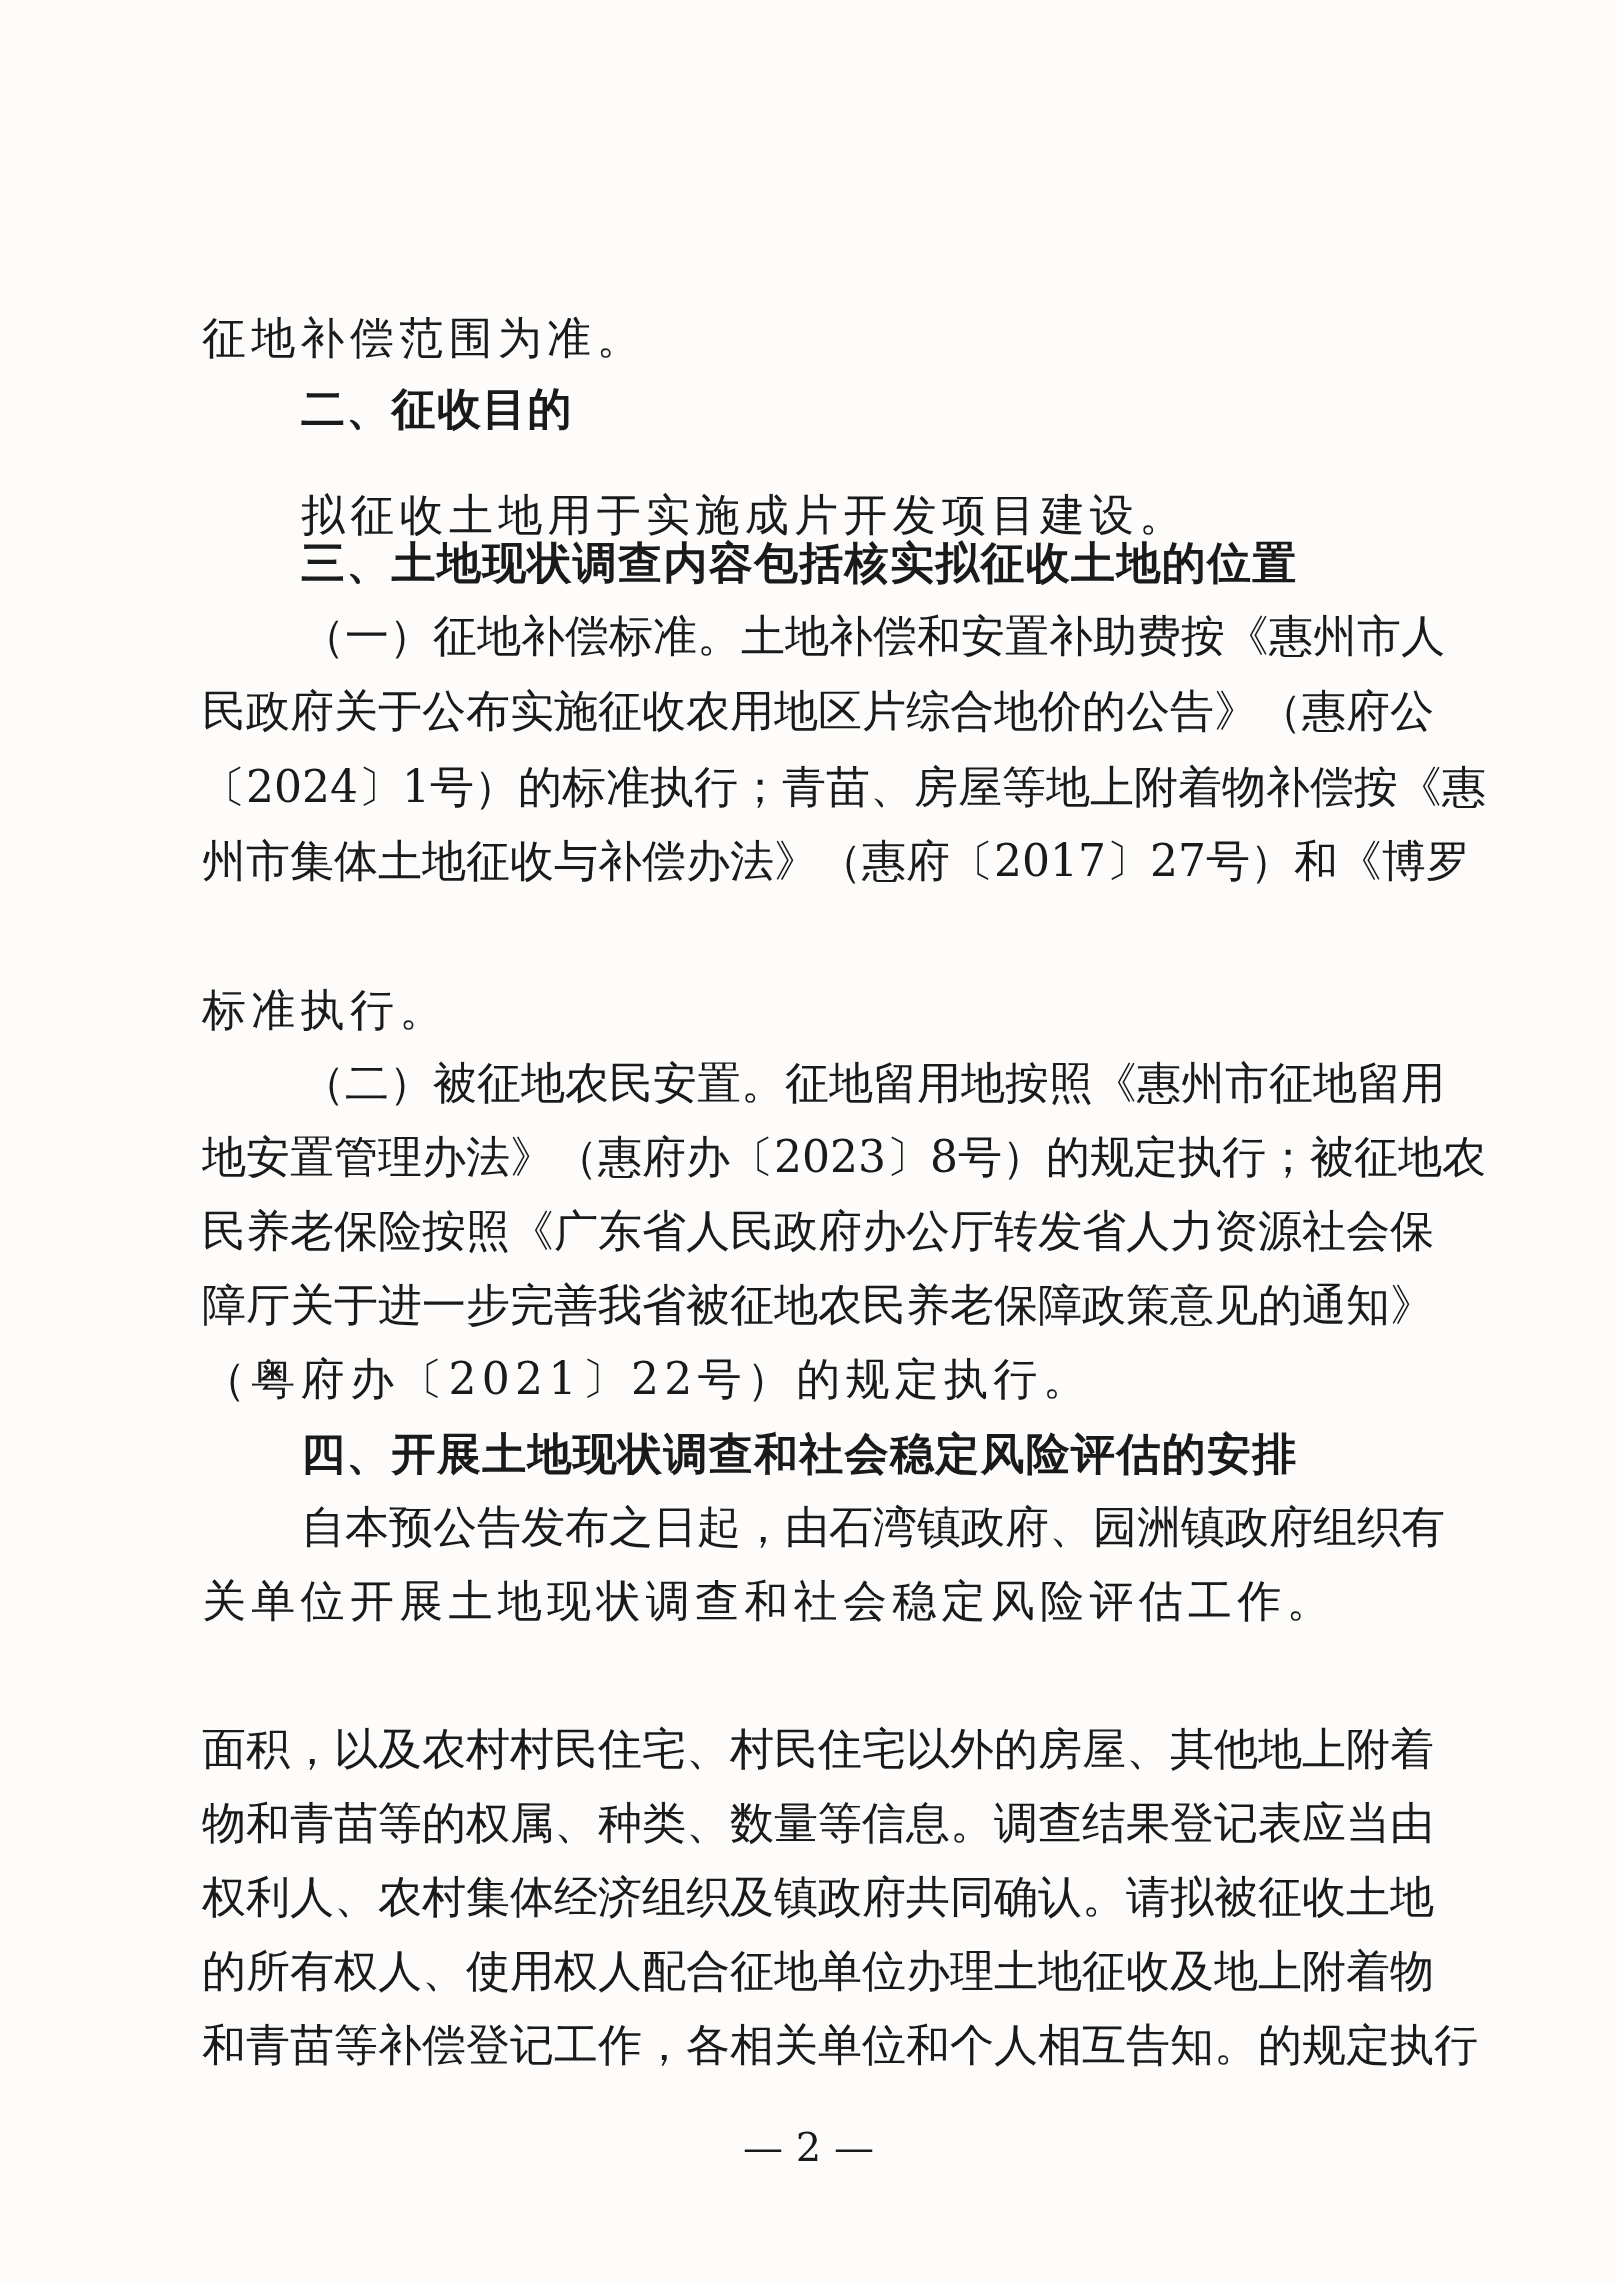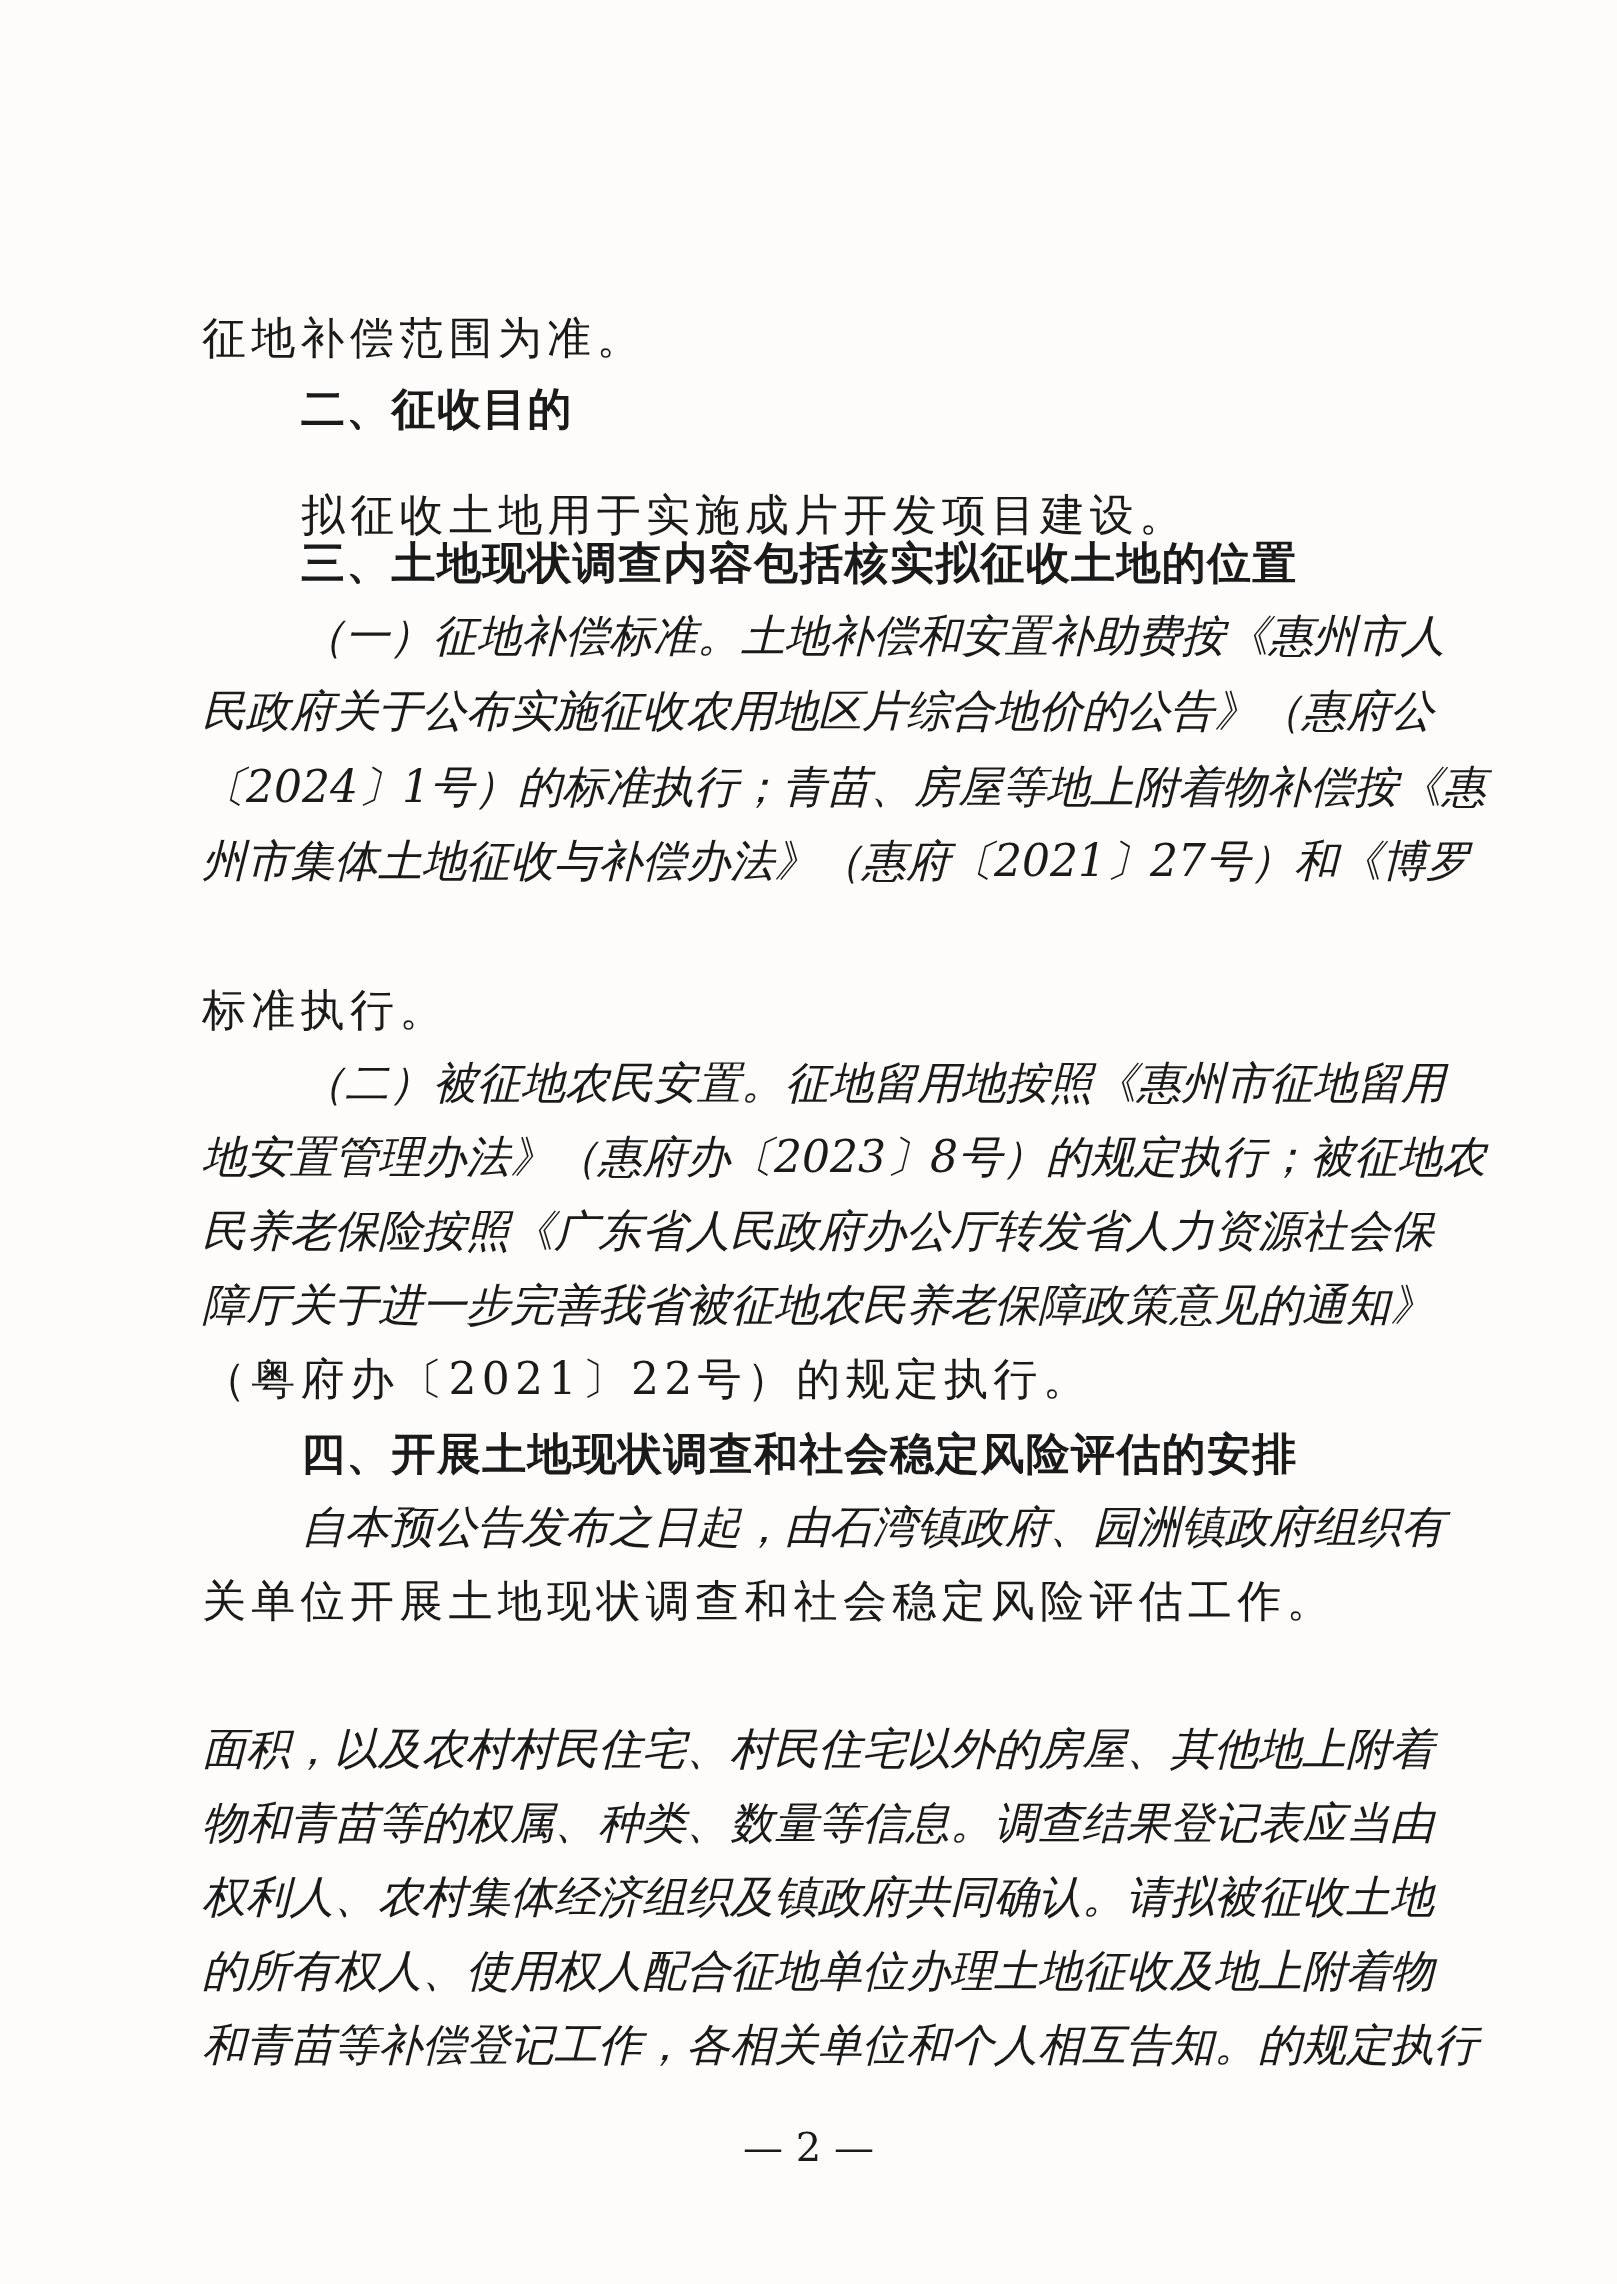--- a/index.html
+++ b/index.html
@@ -20,21 +20,21 @@
     line-height: 53px;
     white-space: nowrap;
     letter-spacing: 5.3px;
   }
   .indent { left: 301px; }
   .heading {
     font-family: Liberation Sans, sans-serif;
     font-weight: bold;
     letter-spacing: 1.3px;
   }
-  .justify { text-align: justify; text-align-last: justify; letter-spacing: 0; font-style: italic; }
+  .justify { text-align: justify; text-align-last: justify; letter-spacing: 0; }
   .page-number {
     position: absolute;
     left: 0; width: 1617px;
     top: 2124px;
     text-align: center;
     font-size: 40px;
     line-height: 46px;
     font-family: "DejaVu Serif", serif;
   }
 </style>
@@ -43,21 +43,21 @@
 
 <div class="page">
   <div class="line" style="top:311px">征地补偿范围为准。</div>
   <div class="line indent heading" style="top:382px">二、征收目的</div>
   <div class="line indent" style="top:488px">拟征收土地用于实施成片开发项目建设。</div>
   <div class="line indent heading" style="top:536px">三、土地现状调查内容包括核实拟征收土地的位置</div>
 
   <div class="line indent justify" style="top:609px; width:1117px">（一）征地补偿标准。土地补偿和安置补助费按《惠州市人</div>
   <div class="line justify" style="top:684px">民政府关于公布实施征收农用地区片综合地价的公告》（惠府公</div>
   <div class="line justify" style="top:760px">〔2024〕1号）的标准执行；青苗、房屋等地上附着物补偿按《惠</div>
-  <div class="line justify" style="top:834px">州市集体土地征收与补偿办法》（惠府〔2021〕27号）和《博罗</div>
+  <div class="line justify" style="top:834px">州市集体土地征收与补偿办法》（惠府〔2017〕27号）和《博罗</div>
   <div class="line" style="top:983px">标准执行。</div>
 
   <div class="line indent justify" style="top:1056px; width:1117px">（二）被征地农民安置。征地留用地按照《惠州市征地留用</div>
   <div class="line justify" style="top:1130px">地安置管理办法》（惠府办〔2023〕8号）的规定执行；被征地农</div>
   <div class="line justify" style="top:1204px">民养老保险按照《广东省人民政府办公厅转发省人力资源社会保</div>
   <div class="line justify" style="top:1278px">障厅关于进一步完善我省被征地农民养老保障政策意见的通知》</div>
   <div class="line" style="top:1352px">（粤府办〔2021〕22号）的规定执行。</div>
 
   <div class="line indent heading" style="top:1427px">四、开展土地现状调查和社会稳定风险评估的安排</div>
   <div class="line indent justify" style="top:1500px; width:1117px">自本预公告发布之日起，由石湾镇政府、园洲镇政府组织有</div>

